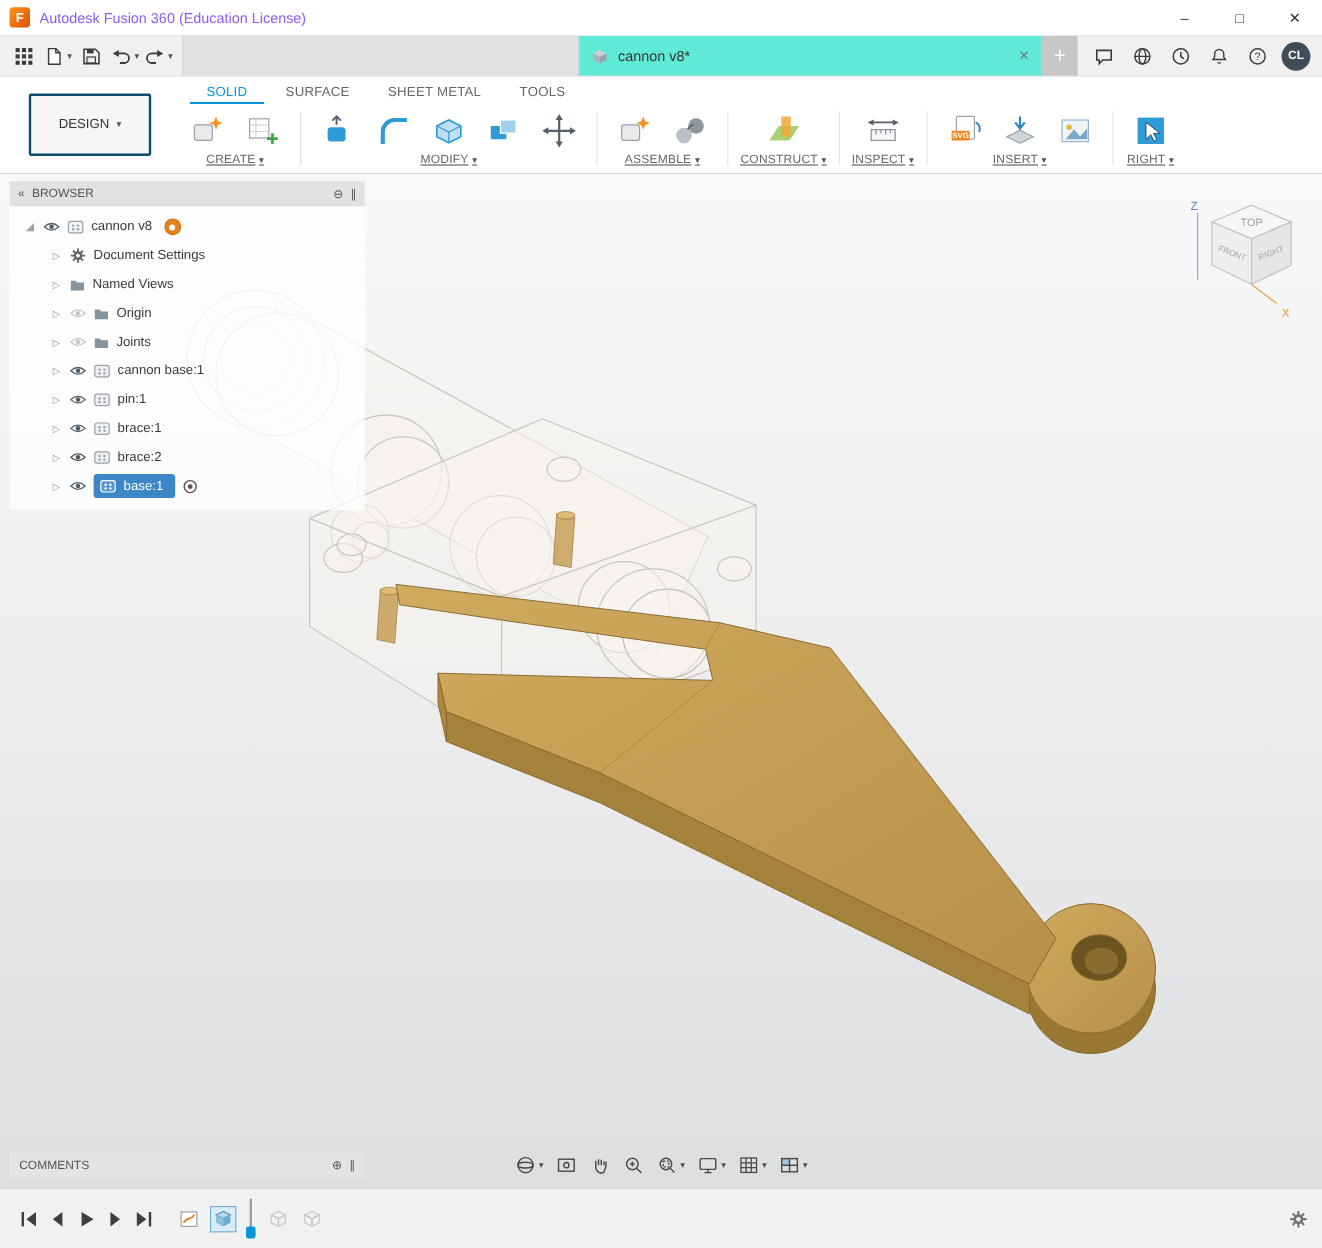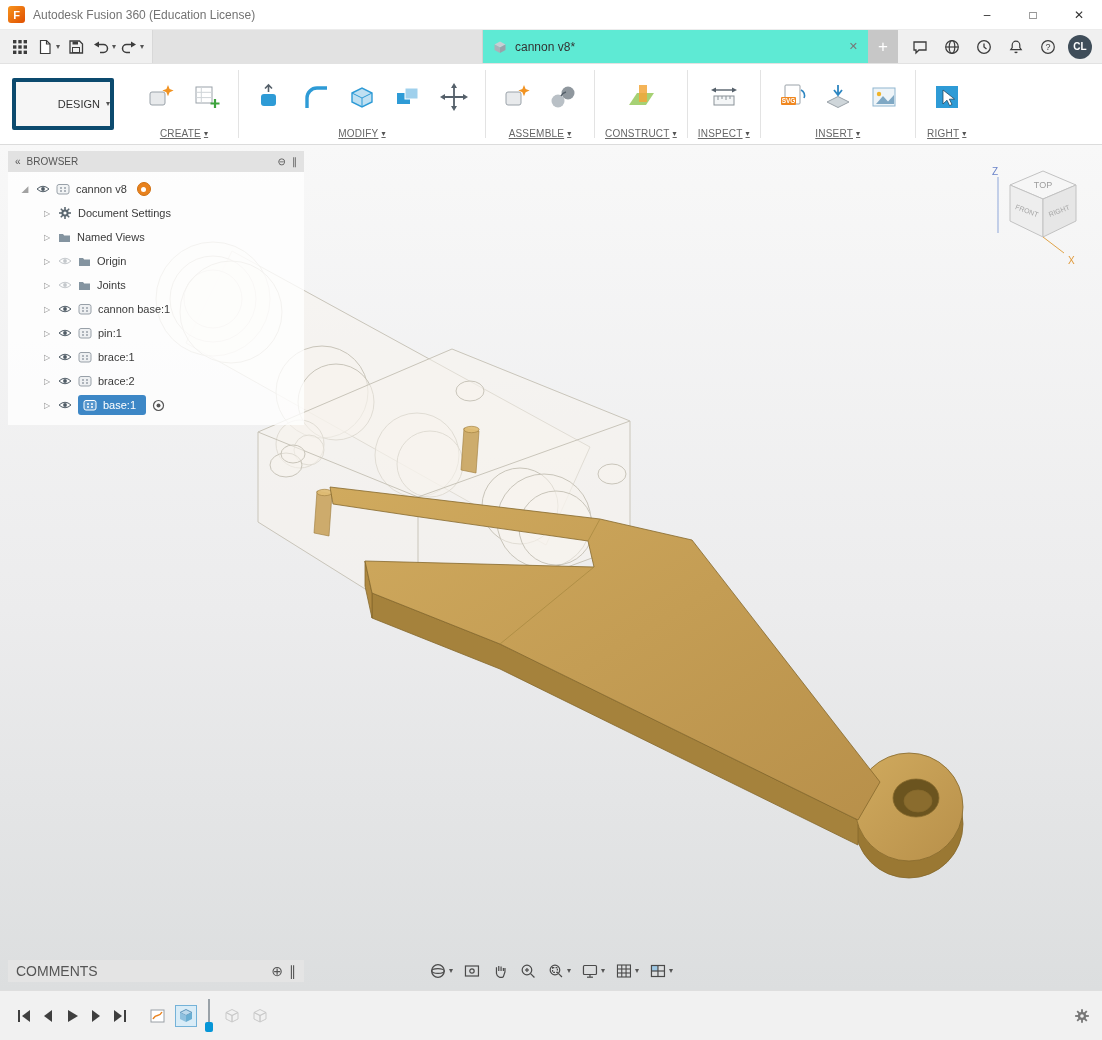--- a/index.html
+++ b/index.html
@@ -3,40 +3,40 @@
 <meta charset="utf-8">
 <style>
   * { margin:0; padding:0; box-sizing:border-box; }
   html,body { width:1102px; height:1040px; }
   body { font-family:"Liberation Sans", sans-serif; background:#fff; overflow:hidden; -webkit-user-select:none; user-select:none; }
   .app { position:relative; width:1102px; height:1040px; display:flex; flex-direction:column; overflow:hidden; }
 
   
   .titlebar { height:30px; background:#fff; display:flex; align-items:center; padding-left:8px; gap:8px; border-bottom:1px solid #ececec; }
   .fusion-logo { width:17px; height:17px; border-radius:3px; background:linear-gradient(135deg,#f7941e,#e04f00); color:#fff; font-size:11px; font-weight:bold; display:flex; align-items:center; justify-content:center; }
-  .title-text { font-size:12px; color:#737373; }
+  .title-text { font-size:12px; color:#8b5cf6; }
   .win-controls { margin-left:auto; display:flex; align-self:stretch; }
   .win-btn { width:46px; display:flex; align-items:center; justify-content:center; font-size:12px; color:#333; }
 
   
   .quickbar { height:34px; background:#f0f0f0; display:flex; align-items:stretch; border-bottom:1px solid #e2e2e2; }
   .qb-left { display:flex; align-items:center; gap:4px; padding:0 8px; }
   .qb-btn { height:26px; min-width:24px; display:flex; align-items:center; justify-content:center; gap:2px; color:#3c3c3c; }
   .caret { font-size:8px; color:#555; line-height:1; }
   .tabstrip { flex:1; background:#e2e2e2; display:flex; justify-content:flex-end; align-items:stretch; border-left:1px solid #d8d8d8; }
   .doc-tab { width:386px; background:#5eead4; display:flex; align-items:center; gap:8px; padding:0 10px; font-size:12px; color:#333; border-left:1px solid #d2d2d2; }
   .tab-close { margin-left:auto; font-size:11px; color:#777; cursor:default; }
   .newtab { width:30px; background:#c7c7c7; color:#fff; font-size:17px; display:flex; align-items:center; justify-content:center; }
   .qb-right { display:flex; align-items:center; gap:8px; padding:0 10px; }
   .avatar { width:24px; height:24px; border-radius:50%; background:#3f4d59; color:#fff; font-size:10px; font-weight:bold; display:flex; align-items:center; justify-content:center; }
 
   
   .ribbon { height:81px; background:#fff; display:flex; padding:0 12px; border-bottom:1px solid #dcdcdc; }
   .design-wrap { display:flex; align-items:center; padding-right:18px; }
-  .design-btn { width:102px; height:52px; border:4px solid #0c4a6e; border-radius:2px; background:#f6f6f6; display:flex; align-items:center; justify-content:flex-end; gap:6px; font-size:11px; color:#333; }
+  .design-btn { width:102px; height:52px; border:2px solid #0c4a6e; border-radius:2px; background:#f6f6f6; display:flex; align-items:center; justify-content:center; gap:6px; font-size:11px; color:#333;margin-left:12px; }
   .ribbon-main { flex:1; display:flex; flex-direction:column; }
   .ribbon-tabs { height:23px; display:flex; align-items:flex-end; gap:4px; padding-left:14px; }
   .rtab { padding:3px 14px 4px; font-size:11px; color:#666; letter-spacing:.2px; }
   .rtab.active { color:#0696d7; box-shadow:inset 0 -2px 0 #0696d7; }
   .ribbon-tools { flex:1; display:flex; }
   .tgroup { display:flex; flex-direction:column; align-items:center; padding:2px 8px; }
   .tg-icons { flex:1; display:flex; align-items:center; gap:4px; }
   .tool-btn { width:42px; height:38px; display:flex; align-items:center; justify-content:center; }
   .tg-label { font-size:10px; color:#666; display:flex; align-items:center; gap:3px; padding-bottom:3px; letter-spacing:.2px;text-decoration:underline; }
   .vsep { width:1px; background:#e3e3e3; margin:6px 2px; }
@@ -64,21 +64,21 @@
   .eye path { stroke:#505c66; fill:none; }
   .eye circle { fill:#505c66; }
   .eye.hidden path { stroke:#c4c8cc; }
   .eye.hidden circle { fill:#c4c8cc; }
 
   
   .viewcube-wrap { position:absolute; right:14px; top:18px; z-index:2; }
   .viewcube-wrap text { font-family:"Liberation Sans", sans-serif; }
 
   
-  .comments-bar { position:absolute; left:8px; bottom:8px; width:296px; height:22px; z-index:3; background:rgba(228,228,228,.92); display:flex; align-items:center; gap:6px; padding:0 8px; font-size:14px; color:#555; }
+  .comments-bar { position:absolute; left:8px; bottom:8px; width:296px; height:22px; z-index:3; background:rgba(228,228,228,.92); display:flex; align-items:center; gap:6px; padding:0 8px; font-size:10px; color:#555; }
   .nav-toolbar { position:absolute; left:50%; bottom:8px; transform:translateX(-50%); display:flex; align-items:center; gap:2px; z-index:2; }
   .nav-btn { height:22px; display:flex; align-items:center; padding:0 4px; gap:2px; color:#555; }
 
   
   .timeline { height:50px; background:#f1f1f1; border-top:1px solid #dedede; display:flex; align-items:center; padding:0 12px; }
   .tl-btn { width:24px; height:24px; display:flex; align-items:center; justify-content:center; }
   .tl-track { display:flex; align-items:center; gap:8px; margin-left:16px; }
   .tl-feature { width:20px; height:20px; display:flex; align-items:center; justify-content:center; }
   .tl-feature.current { outline:1px solid #74b2d8; background:#d9ecf7; }
   .tl-feature.ghost { opacity:.32; }
@@ -196,20 +196,26 @@
   </div>
 
   <div class="ribbon">
     <div class="design-wrap">
       <div class="design-btn">
         <span>DESIGN</span>
         <span class="caret">▾</span>
       </div>
     </div>
     <div class="ribbon-main">
+      <div class="ribbon-tabs">
+        <span class="rtab active">SOLID</span>
+        <span class="rtab">SURFACE</span>
+        <span class="rtab">SHEET METAL</span>
+        <span class="rtab">TOOLS</span>
+      </div>
       <div class="ribbon-tools">
 
         <div class="tgroup">
           <div class="tg-icons">
             <span class="tool-btn">
               <svg width="30" height="30" viewBox="0 0 30 30">
                   <rect x="4" y="10" width="15" height="13" rx="2" fill="#e8eaec" stroke="#9aa2a9"></rect>
                   <path d="M22 3 l1.6 4 4 1.6 -4 1.6 -1.6 4 -1.6 -4 -4 -1.6 4 -1.6 z" fill="#f19322"></path>
                 </svg>
             </span>

